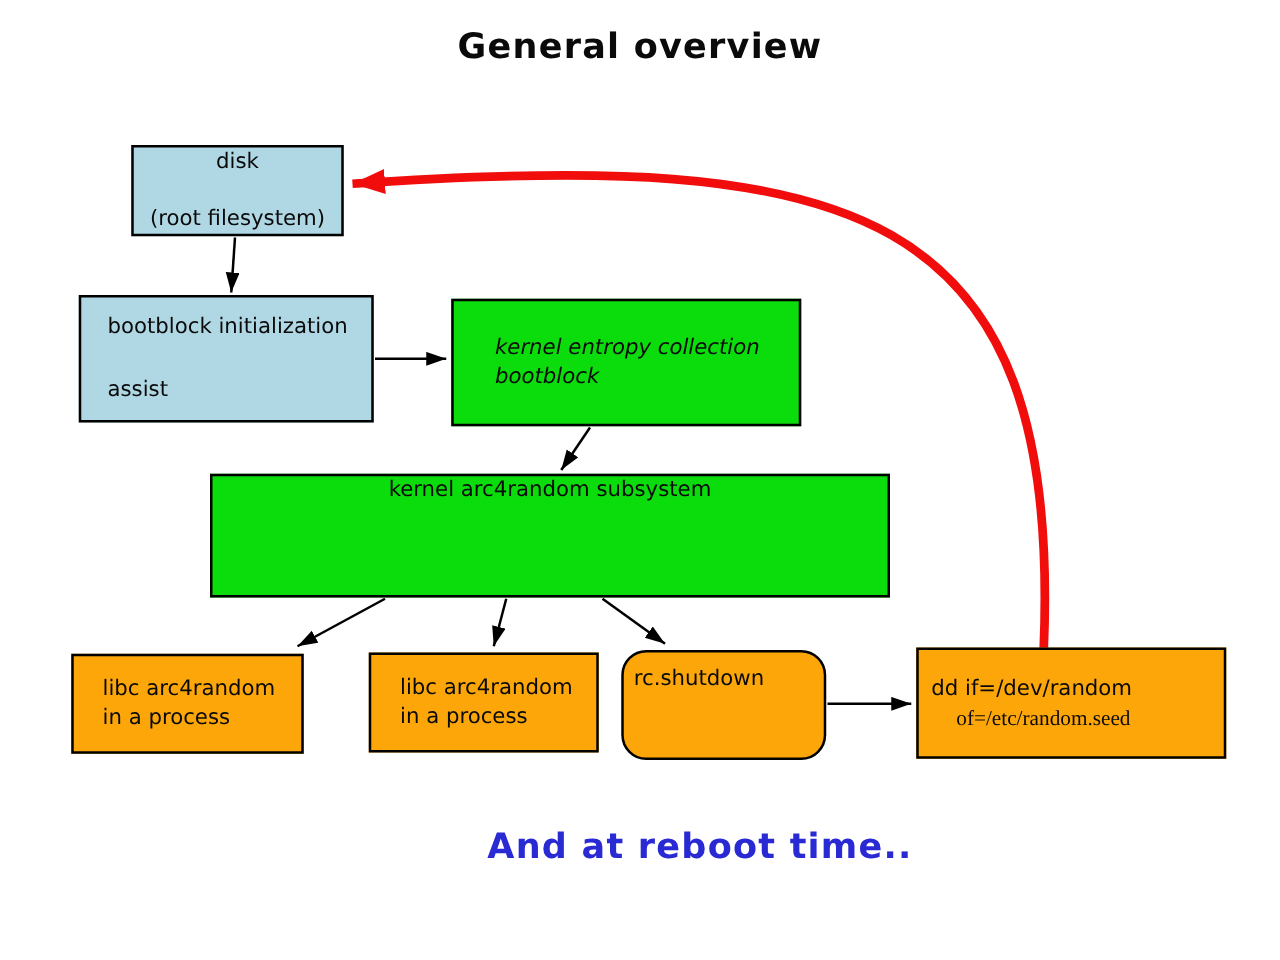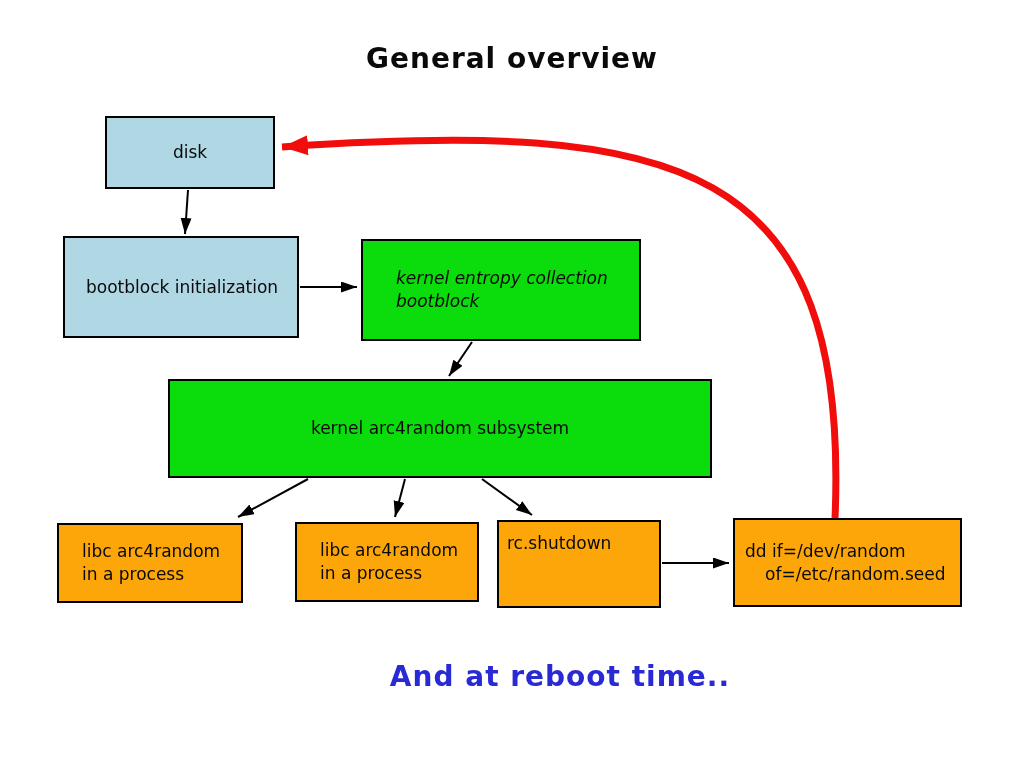--- a/index.html
+++ b/index.html
@@ -10,21 +10,21 @@
   }
   .canvas {
     position: relative;
     width: 1024px;
     height: 768px;
     background: #ffffff;
     overflow: hidden;
   }
   .title {
     position: absolute;
-    top: 42px;
+    top: 20px;
     left: 0;
     width: 1024px;
     text-align: center;
     font-size: 28px;
     font-weight: bold;
     letter-spacing: 1px;
     color: var(--title-black, #0a0a0a);
   }
   .footer-note {
     position: absolute;
@@ -52,24 +52,24 @@
     display: flex;
     flex-direction: column;
     justify-content: center;
     font-size: 17px;
     line-height: 23px;
     color: #0a0a0a;
   }
   .node.blue   { background: var(--box-blue,   #afd7e4); }
   .node.green  { background: var(--box-green,  #0bdc0b); }
   .node.orange { background: var(--box-orange, #fca60a); }
-  .node.center { text-align: center; }
+  .node.center { text-align: center; justify-content: space-between; }
   .node.top    { justify-content: flex-start; }
   .node .line  { display: block; white-space: pre; }
-  .node-dd .line2 { padding-left: 20px; }
+  .node-dd .line2 { padding-left: 20px; font-family: Liberation Serif, serif; }
   .black-arrow {
     stroke: var(--arrow-black, #000000);
     stroke-width: 2;
     fill: none;
   }
   .red-arrow {
     stroke: var(--arrow-red, #f20d0d);
     stroke-width: 7;
     fill: none;
   }
@@ -99,24 +99,26 @@
     <path class="black-arrow" marker-end="url(#bhead)" d="M308,479 L238,517"></path>
     <path class="black-arrow" marker-end="url(#bhead)" d="M405,479 L395,517"></path>
     <path class="black-arrow" marker-end="url(#bhead)" d="M482,479 L532,515"></path>
     <path class="black-arrow" marker-end="url(#bhead)" d="M662,563 L729,563"></path>
 
     <path class="red-arrow" marker-end="url(#rhead)" d="M835,519 C850,160 680,120 282,147"></path>
   </svg>
 
   <div class="node blue center" style="left:105px; top:116px; width:170px; height:73px;">
     <span class="line">disk</span>
+    <span class="line">(root filesystem)</span>
   </div>
 
   <div class="node blue" style="left:63px; top:236px; width:236px; height:102px; padding-left:21px;gap:28px;">
     <span class="line">bootblock initialization</span>
+    <span class="line">assist</span>
   </div>
 
   <div class="node green" style="left:361px; top:239px; width:280px; height:102px; padding-left:33px;font-style:italic;">
     <span class="line">kernel entropy collection</span>
     <span class="line">bootblock</span>
   </div>
 
   <div class="node green center" style="left:168px; top:379px; width:544px; height:99px;">
     <span class="line">kernel arc4random subsystem</span>
   </div>
@@ -124,24 +126,24 @@
   <div class="node orange" style="left:57px; top:523px; width:186px; height:80px; padding-left:23px;">
     <span class="line">libc arc4random</span>
     <span class="line">in a process</span>
   </div>
 
   <div class="node orange" style="left:295px; top:522px; width:184px; height:80px; padding-left:23px;">
     <span class="line">libc arc4random</span>
     <span class="line">in a process</span>
   </div>
 
-  <div class="node orange top" style="left:497px; top:520px; width:164px; height:88px; padding-left:8px; padding-top:10px;">
+  <div class="node orange top" style="left:497px; top:520px; width:164px; height:88px; padding-left:8px; padding-top:10px;border-radius:20px;">
     <span class="line">rc.shutdown</span>
   </div>
 
-  <div class="node orange node-dd" style="left:733px; top:518px; width:229px; height:89px; padding-left:10px;">
+  <div class="node orange node-dd" style="left:733px; top:518px; width:248px; height:89px; padding-left:10px;">
     <span class="line">dd if=/dev/random</span>
     <span class="line line2">of=/etc/random.seed</span>
   </div>
 
   <div class="footer-note">And at reboot time..</div>
 
 </div>
 
 </body></html>

